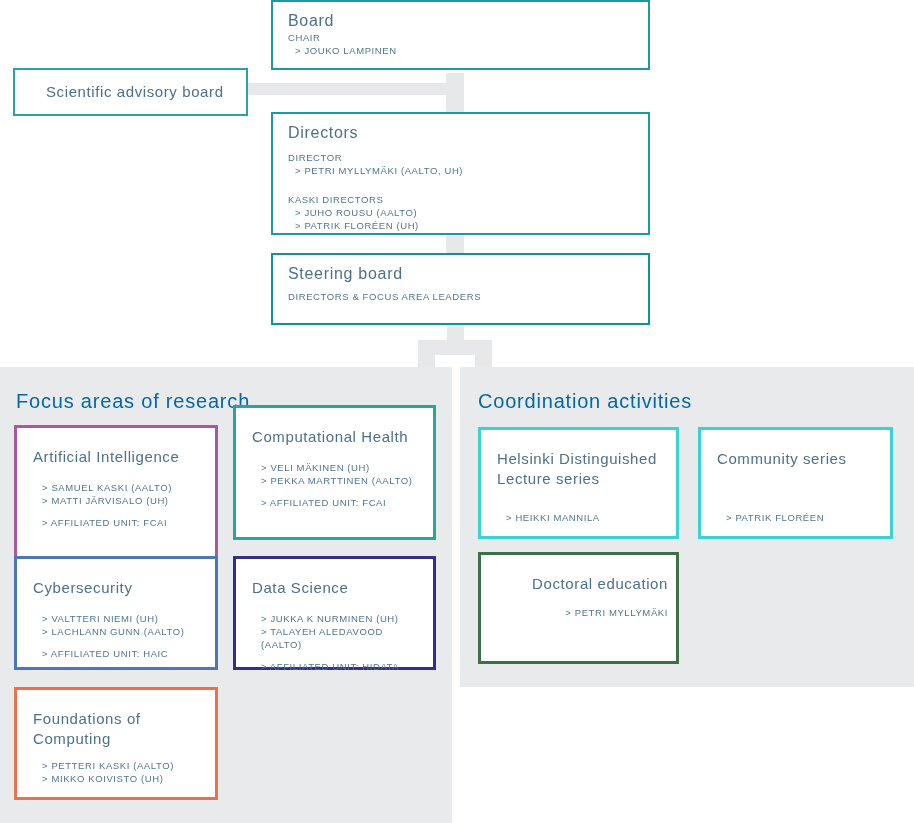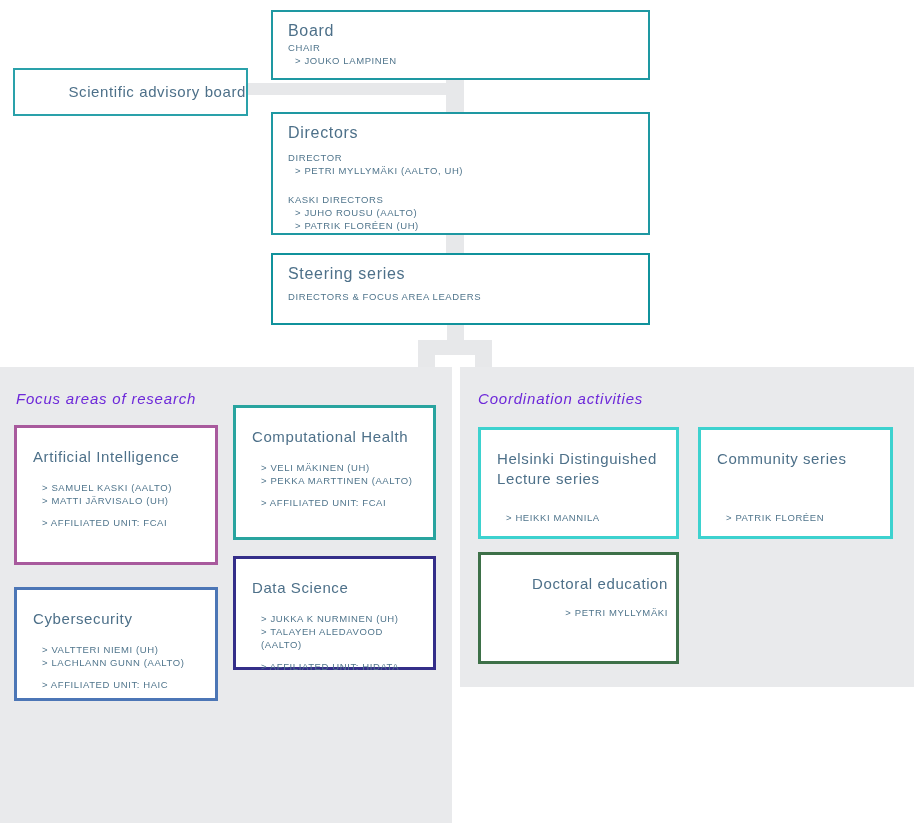--- a/index.html
+++ b/index.html
@@ -11,33 +11,33 @@
 
   .obox { position:absolute; background:#ffffff; border:2px solid #1e98a2; }
   .fbox { position:absolute; background:#ffffff; border:3px solid #999; }
 
   .org-pad { padding:9px 10px 0 15px; }
   .title-lg { font-size:16px; letter-spacing:0.7px; line-height:20px; color:#4d7089; }
   .title-md { font-size:15px; letter-spacing:0.6px; line-height:20px; color:#4d7089; }
   .small { font-size:9.5px; letter-spacing:0.6px; line-height:13px; color:#50758c; }
   .indent { padding-left:7px; }
 
-  .sab-flex { display:flex; align-items:center; padding-left:15px;justify-content:flex-end; }
+  .sab-flex { display:flex; align-items:center; padding-left:31px; }
 
-  .section-title { position:absolute; font-size:15px; letter-spacing:0.8px; color:#6d28d9;font-style:italic; }
+  .section-title { position:absolute; font-size:20px; letter-spacing:0.8px; color:#0369a1; }
 
   .fbox-pad { padding:19px 8px 0 16px; }
   .members { margin-top:14px; padding-left:9px; }
   .affil { margin-top:9px; padding-left:9px; }
   .mt-12 { margin-top:12px; }
   .mt-22 { margin-top:22px; }
   .mt-42 { margin-top:42px; }
 
   
-  #board      { left:271px; top:10px;   width:379px; height:70px; }
+  #board      { left:271px; top:0;   width:379px; height:70px; }
   #sab        { left:13px;  top:68px;  width:235px; height:48px; }
   #directors  { left:271px; top:112px; width:379px; height:123px; }
   #steering   { left:271px; top:253px; width:379px; height:72px; }
 
   
   #c-board-dir   { left:446px; top:73px;  width:18px;  height:39px; }
   #c-sab         { left:248px; top:83px;  width:198px; height:12px; }
   #c-dir-steer   { left:446px; top:235px; width:18px;  height:18px; }
   #c-steer-down  { left:447px; top:325px; width:17px;  height:15px; }
   #c-split-bar   { left:418px; top:340px; width:74px;  height:15px; }
@@ -92,21 +92,21 @@
   <div class="obox org-pad" id="directors" style="border-color: rgb(30, 152, 162);">
     <div class="title-lg">Directors</div>
     <div class="small" style="margin-top:8px;">DIRECTOR</div>
     <div class="small indent">&gt; PETRI MYLLYMÄKI (AALTO, UH)</div>
     <div class="small" style="margin-top:16px;">KASKI DIRECTORS</div>
     <div class="small indent">&gt; JUHO ROUSU (AALTO)</div>
     <div class="small indent">&gt; PATRIK FLORÉEN (UH)</div>
   </div>
 
   <div class="obox org-pad" id="steering" style="border-color: rgb(16, 146, 156);">
-    <div class="title-lg">Steering series</div>
+    <div class="title-lg">Steering board</div>
     <div class="small" style="margin-top:6px;">DIRECTORS &amp; FOCUS AREA LEADERS</div>
   </div>
 
   <div class="section-title" id="focus-title">Focus areas of research</div>
   <div class="section-title" id="coord-title">Coordination activities</div>
 
   <div class="fbox fbox-pad" id="fb-ai" style="border-color: rgb(168, 90, 157);">
     <div class="title-md">Artificial Intelligence</div>
     <div class="members">
       <div class="small">&gt; SAMUEL KASKI (AALTO)</div>
@@ -117,38 +117,45 @@
 
   <div class="fbox fbox-pad" id="fb-ch" style="border-color: rgb(41, 164, 159);">
     <div class="title-md">Computational Health</div>
     <div class="members">
       <div class="small">&gt; VELI MÄKINEN (UH)</div>
       <div class="small">&gt; PEKKA MARTTINEN (AALTO)</div>
     </div>
     <div class="small affil">&gt; AFFILIATED UNIT: FCAI</div>
   </div>
 
-  <div class="fbox fbox-pad" id="fb-cy" style="border-color: rgb(76, 118, 182); margin-top: 31px;">
+  <div class="fbox fbox-pad" id="fb-cy" style="border-color: rgb(76, 118, 182);">
     <div class="title-md">Cybersecurity</div>
     <div class="members">
       <div class="small">&gt; VALTTERI NIEMI (UH)</div>
       <div class="small">&gt; LACHLANN GUNN (AALTO)</div>
     </div>
     <div class="small affil">&gt; AFFILIATED UNIT: HAIC</div>
   </div>
 
   <div class="fbox fbox-pad" id="fb-ds" style="border-color: rgb(52, 46, 137);">
     <div class="title-md">Data Science</div>
     <div class="members">
       <div class="small">&gt; JUKKA K NURMINEN (UH)</div>
       <div class="small">&gt; TALAYEH ALEDAVOOD (AALTO)</div>
     </div>
     <div class="small affil">&gt; AFFILIATED UNIT: HIDATA</div>
   </div>
 
+  <div class="fbox fbox-pad" id="fb-fo" style="border-color: rgb(232, 113, 78);">
+    <div class="title-md">Foundations of Computing</div>
+    <div class="members" style="margin-top:10px;">
+      <div class="small">&gt; PETTERI KASKI (AALTO)</div>
+      <div class="small">&gt; MIKKO KOIVISTO (UH)</div>
+    </div>
+  </div>
 
   <div class="fbox fbox-pad" id="cb-he" style="border-color: rgb(61, 210, 207);">
     <div class="title-md">Helsinki Distinguished Lecture series</div>
     <div class="small mt-22" style="padding-left:9px;">&gt; HEIKKI MANNILA</div>
   </div>
 
   <div class="fbox fbox-pad" id="cb-co" style="border-color: rgb(61, 210, 207);">
     <div class="title-md">Community series</div>
     <div class="small mt-42" style="padding-left:9px;">&gt; PATRIK FLORÉEN</div>
   </div>

